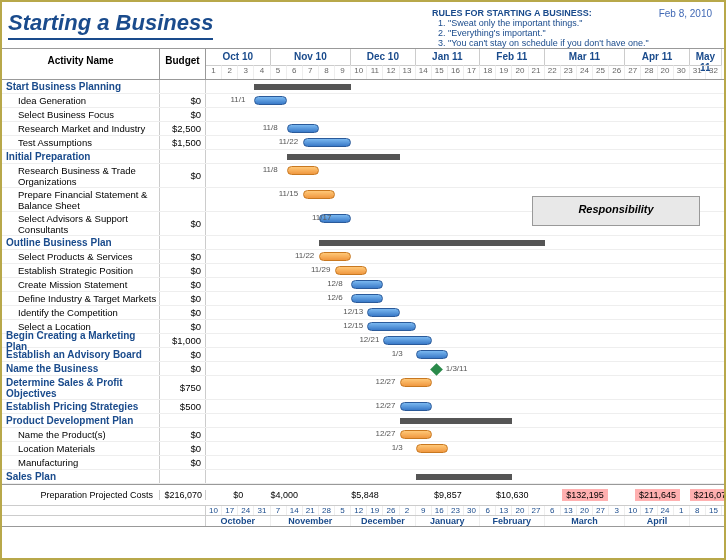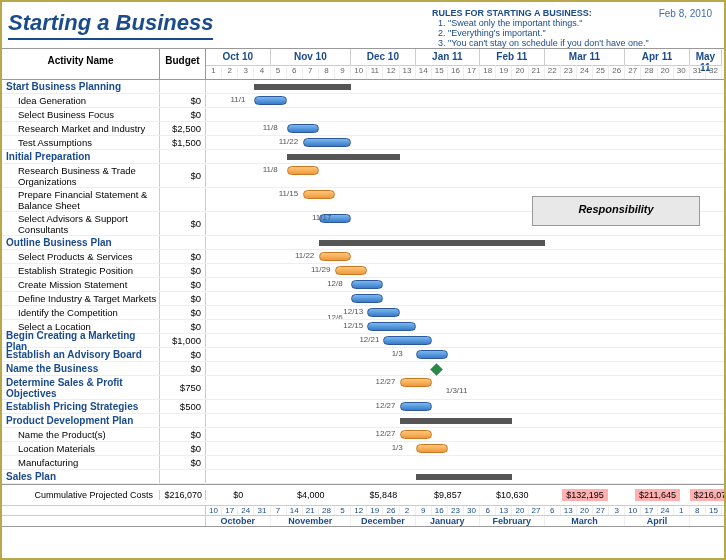--- a/index.html
+++ b/index.html
@@ -225,21 +225,21 @@
         <div class="lane">
           <div class="task-bar jim" style="left: 145.125px; width: 32.25px;"></div>
           <div class="bar-label" style="left: 121.125px;">12/8</div>
         </div>
       </div>
       <div class="row">
         <div class="act">Define Industry &amp; Target Markets</div>
         <div class="bud">$0</div>
         <div class="lane">
           <div class="task-bar jim" style="left: 145.125px; width: 32.25px;"></div>
-          <div class="bar-label" style="left: 121.125px; margin-top: 20px;">12/6</div>
+          <div class="bar-label" style="left: 121.125px;">12/6</div>
         </div>
       </div>
       <div class="row">
         <div class="act">Identify the Competition</div>
         <div class="bud">$0</div>
         <div class="lane">
           <div class="task-bar jim" style="left: 161.25px; width: 32.25px;"></div>
           <div class="bar-label" style="left: 137.25px;">12/13</div>
         </div>
       </div>
@@ -265,21 +265,21 @@
         <div class="lane">
           <div class="task-bar jim" style="left: 209.625px; width: 32.25px;"></div>
           <div class="bar-label" style="left: 185.625px;">1/3</div>
         </div>
       </div>
       <div class="row section">
         <div class="act">Name the Business</div>
         <div class="bud">$0</div>
         <div class="lane">
           <div class="milestone" style="left: 225.75px;"></div>
-          <div class="ms-label" style="left: 239.75px; margin-top: 22px;">1/3/11</div>
+          <div class="ms-label" style="left: 239.75px;">1/3/11</div>
         </div>
       </div>
       <div class="row section tall">
         <div class="act">Determine Sales &amp; Profit Objectives</div>
         <div class="bud">$750</div>
         <div class="lane">
           <div class="task-bar nikki" style="left: 193.5px; width: 32.25px;"></div>
           <div class="bar-label" style="left: 169.5px;">12/27</div>
         </div>
       </div>
@@ -327,26 +327,26 @@
       </div>
     </div>
 
   <div class="legend">
     <div class="legend-title">Responsibility</div>
   </div>
 </div>
 
 <div class="footer">
   <div class="cum-row">
-    <div class="cum-label">Cummulative Projected Costs</div>
+    <div class="cum-label">Preparation Projected Costs</div>
     <div class="cum-total">$216,070</div>
     <div class="cum-values" id="cum-values">
         <div style="width: 64.5px; text-align: center;">$0</div>
-        <div style="width: 80.625px; text-align: center;">$4,000</div>
-        <div style="width: 64.5px; text-align: center;">$5,848</div>
+        <div style="width: 80.625px; text-align: left;">$4,000</div>
+        <div style="width: 64.5px; text-align: left;">$5,848</div>
         <div style="width: 64.5px; text-align: center;">$9,857</div>
         <div style="width: 64.5px; text-align: center;">$10,630</div>
         <div style="width: 80.625px; text-align: center;"><span class="cum-red">$132,195</span></div>
         <div style="width: 64.5px; text-align: center;"><span class="cum-red">$211,645</span></div>
         <div style="width: 32.25px; text-align: center;"><span class="cum-red">$216,070</span></div>
       </div>
   </div>
   <div class="cal-row1">
       <div class="cal-pad"></div>
       <div id="cal-dates" style="flex:1;display:flex;">

